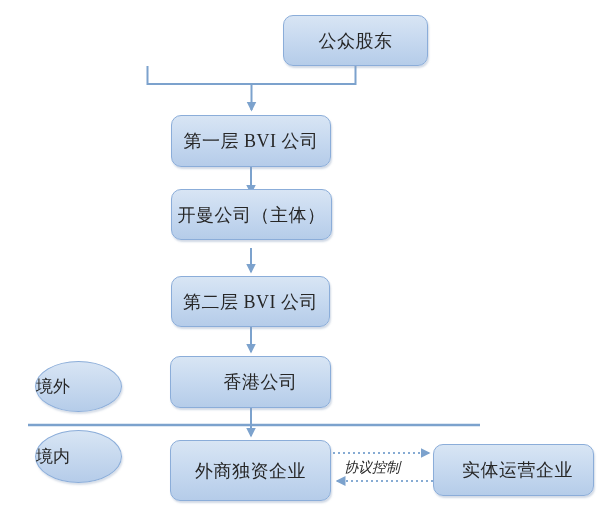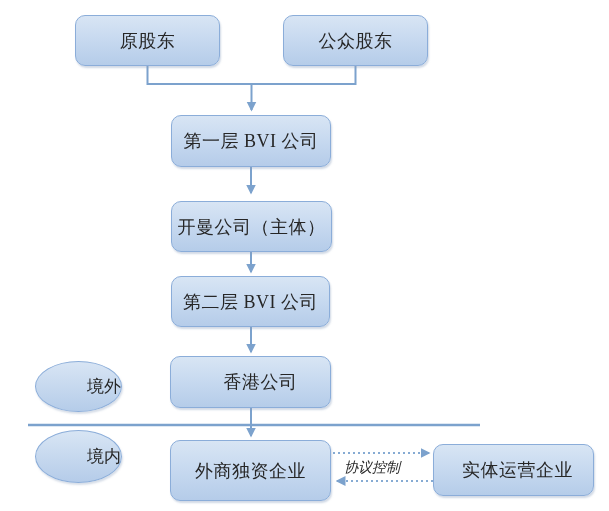--- a/index.html
+++ b/index.html
@@ -31,40 +31,40 @@
     border:1.5px solid var(--node-border);
     border-radius:10px;
     box-shadow:1px 2px 2px rgba(140,160,190,0.40);
     font-size:18px;
     letter-spacing:0.5px;
     white-space:nowrap;
   }
   .ellipse{
     position:absolute;
     box-sizing:border-box;
-    display:flex;align-items:center;justify-content:flex-end;
+    display:flex;align-items:center;justify-content:flex-start;
     background:linear-gradient(to bottom,var(--node-fill-top) 0%,var(--node-fill-bottom) 100%);
     border:1.5px solid var(--node-border);
     border-radius:50%;
     box-shadow:1px 2px 2px rgba(140,160,190,0.35);
     font-size:17px;
   }
   .vie-label{
     position:absolute;
     left:344px;top:459px;width:78px;
     text-align:left;
     font-size:14px;
     white-space:nowrap;
     font-style:italic;
   }
   
   .n-orig   {left:75px;  top:15px;  width:145px; height:51px;}
   .n-pub    {left:283px; top:15px;  width:145px; height:51px;}
   .n-bvi1   {left:171px; top:115px; width:160px; height:52px;}
-  .n-cayman {left:171px; top:201px; width:161px; height:51px;}
+  .n-cayman {left:171px; top:189px; width:161px; height:51px;}
   .n-bvi2   {left:171px; top:276px; width:159px; height:51px;}
   .n-hk     {left:170px; top:356px; width:161px; height:52px;padding-left:20px;}
   .n-wfoe   {left:170px; top:440px; width:161px; height:61px;}
   .n-opco   {left:433px; top:444px; width:161px; height:52px;padding-left:8px;}
   .r-offshore{left:35px; top:361px; width:87px;  height:51px;}
   .r-onshore {left:35px; top:430px; width:87px;  height:53px;}
 
   .connectors path{fill:none;stroke:var(--connector);stroke-width:2;}
   .connectors path.divider{stroke-width:2.5;}
   .connectors path.dotted{stroke:var(--dotted);stroke-dasharray:2 3;}
@@ -90,23 +90,20 @@
     <path d="M251 327 L251 352" marker-end="url(#arrow)"></path>
 
     <path class="divider" d="M28 425 L480 425"></path>
 
     <path d="M251 408 L251 436" marker-end="url(#arrow)"></path>
 
     <path class="dotted" d="M333 453 L429 453" marker-end="url(#arrow)"></path>
     <path class="dotted" d="M433 481 L337 481" marker-end="url(#arrow)"></path>
   </svg>
 
-  <div class="node n-orig">
-    <span>原股东</span>
-  </div>
 
   <div class="node n-pub">
     <span>公众股东</span>
   </div>
 
   <div class="node n-bvi1">
     <span>第一层 BVI 公司</span>
   </div>
 
   <div class="node n-cayman">

